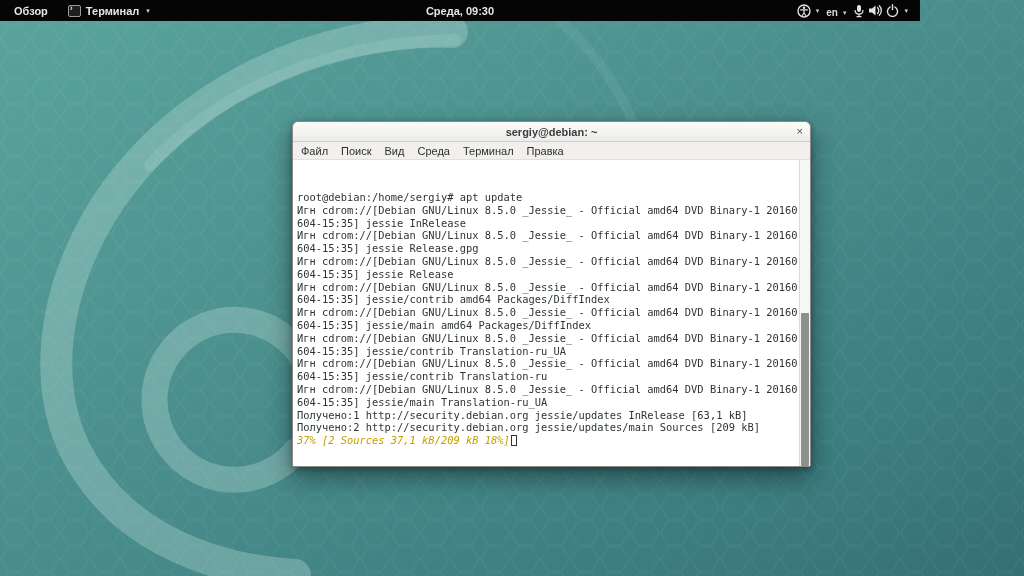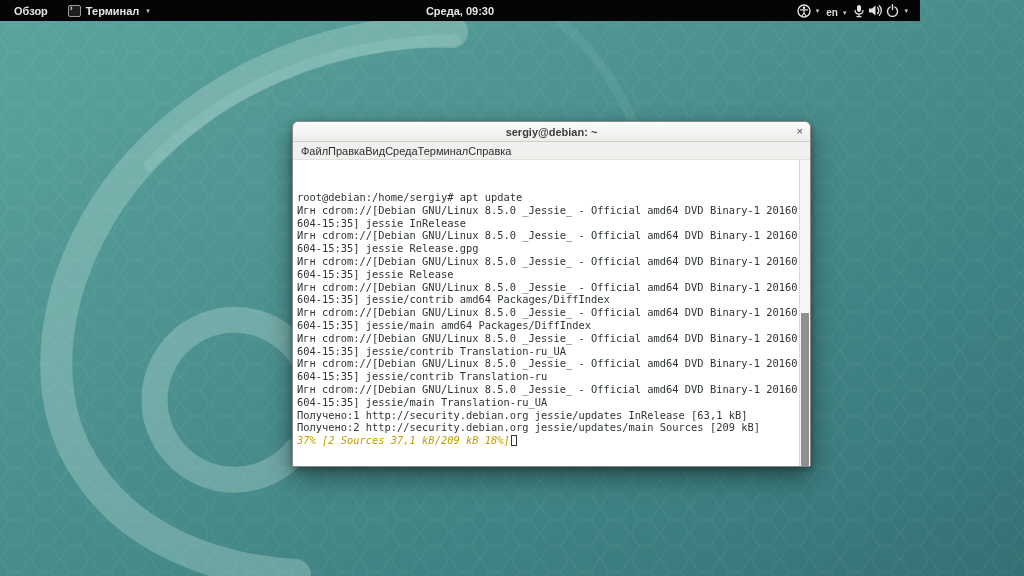--- a/index.html
+++ b/index.html
@@ -31,21 +31,21 @@
   .window{position:absolute;left:292px;top:121px;width:519px;height:346px;
     border:1px solid #8c8a88;border-radius:6px 6px 2px 2px;box-sizing:border-box;
     box-shadow:0 10px 26px rgba(0,0,0,.42),0 2px 6px rgba(0,0,0,.3);
     background:#a3a3a3;z-index:40;display:flex;flex-direction:column;}
   .titlebar{height:19px;border-radius:5px 5px 0 0;
     background:linear-gradient(#fbfbfa,#ececea);border-bottom:1px solid #cfcdca;
     display:flex;align-items:center;position:relative;flex:0 0 auto;}
   .title{width:100%;text-align:center;font-size:11px;font-weight:bold;color:#3c3c3c;}
   .closebtn{position:absolute;right:7px;top:1px;font-size:11px;color:#4a4a4a;cursor:default;line-height:17px;}
   .menubar{height:17px;background:#f1f0ee;border-bottom:1px solid #e2e0dd;
-    display:flex;align-items:center;padding-left:8px;font-size:11px;color:#2f2f2f;flex:0 0 auto;}
+    display:flex;align-items:center;gap:13px;padding-left:8px;font-size:11px;color:#2f2f2f;flex:0 0 auto;}
   .menu-item{cursor:default;}
   .content{position:relative;flex:1 1 auto;background:#fff;overflow:hidden;}
   .lines{position:absolute;left:4px;top:1px;right:14px;bottom:0;
     font-family:"DejaVu Sans Mono","Liberation Mono",monospace;font-size:10.4px;
     line-height:12.8px;color:#2e3436;white-space:pre;margin-top:30px;}
   .tline{height:12.8px;}
   .tline.progress{color:#c4a000;font-style:italic;}
   .cursor{display:inline-block;width:6px;height:11px;border:1px solid #2e3436;
     vertical-align:-2px;margin-left:1px;box-sizing:border-box;}
   .scrollbar{position:absolute;right:0;top:0;bottom:0;width:11px;background:#f6f6f5;
@@ -135,25 +135,25 @@
     </div>
   </div>
 
   <div class="window">
     <div class="titlebar">
       <span class="title">sergiy@debian: ~</span>
       <span class="closebtn">×</span>
     </div>
     <div class="menubar">
         <span class="menu-item">Файл</span>
-        <span class="menu-item">Правка</span>
+        <span class="menu-item">Поиск</span>
         <span class="menu-item">Вид</span>
         <span class="menu-item">Среда</span>
         <span class="menu-item">Терминал</span>
-        <span class="menu-item">Справка</span>
+        <span class="menu-item">Правка</span>
       </div>
     <div class="content">
       <div class="lines"><div class="tline default"><span>root@debian:/home/sergiy# apt update</span></div><div class="tline default"><span>Игн cdrom://[Debian GNU/Linux 8.5.0 _Jessie_ - Official amd64 DVD Binary-1 20160</span></div><div class="tline default"><span>604-15:35] jessie InRelease</span></div><div class="tline default"><span>Игн cdrom://[Debian GNU/Linux 8.5.0 _Jessie_ - Official amd64 DVD Binary-1 20160</span></div><div class="tline default"><span>604-15:35] jessie Release.gpg</span></div><div class="tline default"><span>Игн cdrom://[Debian GNU/Linux 8.5.0 _Jessie_ - Official amd64 DVD Binary-1 20160</span></div><div class="tline default"><span>604-15:35] jessie Release</span></div><div class="tline default"><span>Игн cdrom://[Debian GNU/Linux 8.5.0 _Jessie_ - Official amd64 DVD Binary-1 20160</span></div><div class="tline default"><span>604-15:35] jessie/contrib amd64 Packages/DiffIndex</span></div><div class="tline default"><span>Игн cdrom://[Debian GNU/Linux 8.5.0 _Jessie_ - Official amd64 DVD Binary-1 20160</span></div><div class="tline default"><span>604-15:35] jessie/main amd64 Packages/DiffIndex</span></div><div class="tline default"><span>Игн cdrom://[Debian GNU/Linux 8.5.0 _Jessie_ - Official amd64 DVD Binary-1 20160</span></div><div class="tline default"><span>604-15:35] jessie/contrib Translation-ru_UA</span></div><div class="tline default"><span>Игн cdrom://[Debian GNU/Linux 8.5.0 _Jessie_ - Official amd64 DVD Binary-1 20160</span></div><div class="tline default"><span>604-15:35] jessie/contrib Translation-ru</span></div><div class="tline default"><span>Игн cdrom://[Debian GNU/Linux 8.5.0 _Jessie_ - Official amd64 DVD Binary-1 20160</span></div><div class="tline default"><span>604-15:35] jessie/main Translation-ru_UA</span></div><div class="tline default"><span>Получено:1 http://security.debian.org jessie/updates InRelease [63,1 kB]</span></div><div class="tline default"><span>Получено:2 http://security.debian.org jessie/updates/main Sources [209 kB]</span></div><div class="tline progress"><span>37% [2 Sources 37,1 kB/209 kB 18%]</span><span class="cursor"></span></div></div>
       <div class="scrollbar">
         <div class="thumb"></div>
       </div>
     </div>
   </div>
 
 </div>

